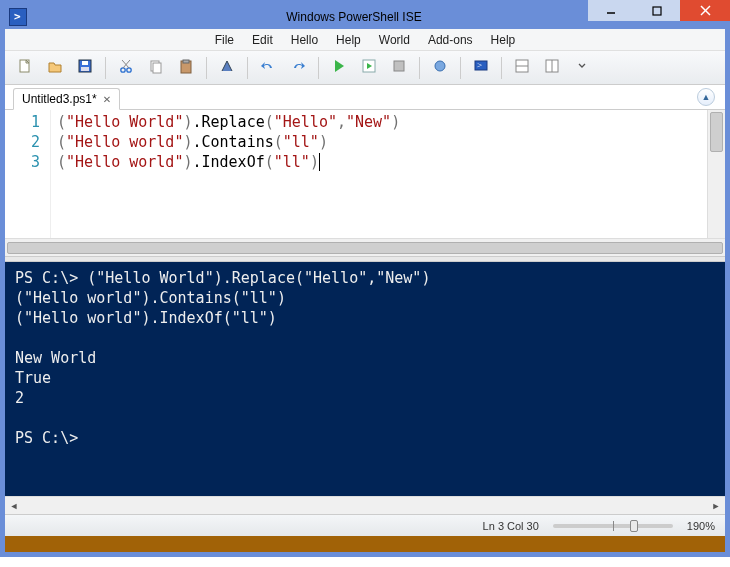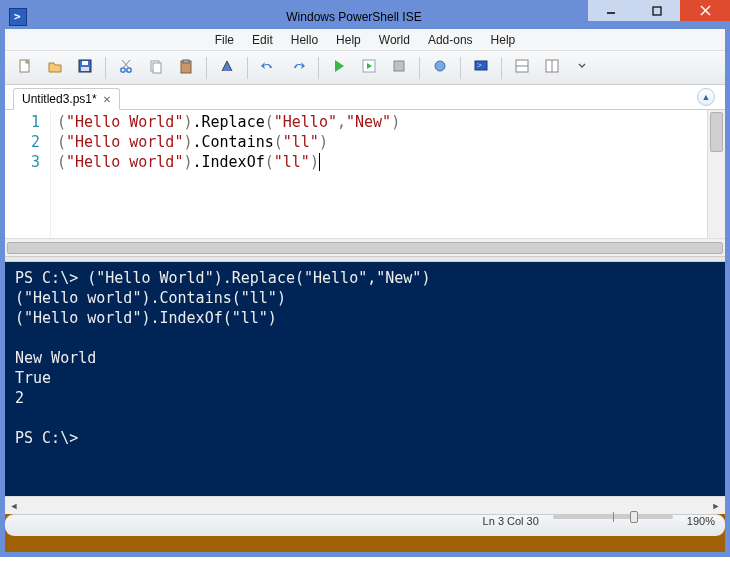--- a/index.html
+++ b/index.html
@@ -33,21 +33,21 @@
   .cursor { border-right: 1px solid #000; }
   .ed-vscroll { width: 18px; background: #f0f0f0; border-left: 1px solid #ddd; }
   .thumb-v { background: #cfcfcf; border: 1px solid #b0b0b0; height: 40px; margin: 2px; border-radius: 2px; }
   .hscroll { height: 18px; background: #f0f0f0; border-top: 1px solid #ddd; display: flex; align-items: center; }
   .thumb-h { flex: 1; background: #cfcfcf; border: 1px solid #b0b0b0; height: 12px; margin: 0 2px; border-radius: 2px; }
   .splitter { height: 6px; background: #e8e8e8; border-top: 1px solid #ccc; border-bottom: 1px solid #ccc; cursor: row-resize; }
   .console { background: #012456; color: #eee; font: 15px/20px Consolas, monospace; white-space: pre; padding: 6px 10px; height: 234px; overflow: hidden; }
   .hscroll2 { height: 18px; background: #f0f0f0; border-top: 1px solid #ddd; display: flex; align-items: center; position: relative; }
   .hscroll2 .lbtn, .hscroll2 .rbtn { width: 18px; height: 16px; display:flex; align-items:center; justify-content:center; color:#555; font-size:9px;}
   .hscroll2 .track { flex: 1; height: 16px; }
-  .statusbar { height: 22px; background: linear-gradient(#f4f6f8,#e5e8eb); border-top: 1px solid #ccc; display: flex; padding: 0 10px; gap: 14px; font-size: 11px; color: #333; border-radius: 9px; }
+  .statusbar { height: 22px; background: linear-gradient(#f4f6f8,#e5e8eb); border-top: 1px solid #ccc; display: flex; align-items: center; padding: 0 10px; gap: 14px; font-size: 11px; color: #333; }
   .status-spacer { flex: 1; }
   .zoom-slider { width: 120px; height: 4px; background: #ccc; position: relative; border-radius: 2px; }
   .zoom-thumb { position: absolute; top: -4px; width: 8px; height: 12px; background: #eaeaea; border: 1px solid #888; border-radius: 2px; }
   .zoom-tick { position:absolute; top:-3px; width:1px; height:10px; background:#888; left:50%; }
 </style>
 </head>
 <body>
 
 <div class="window">
 

